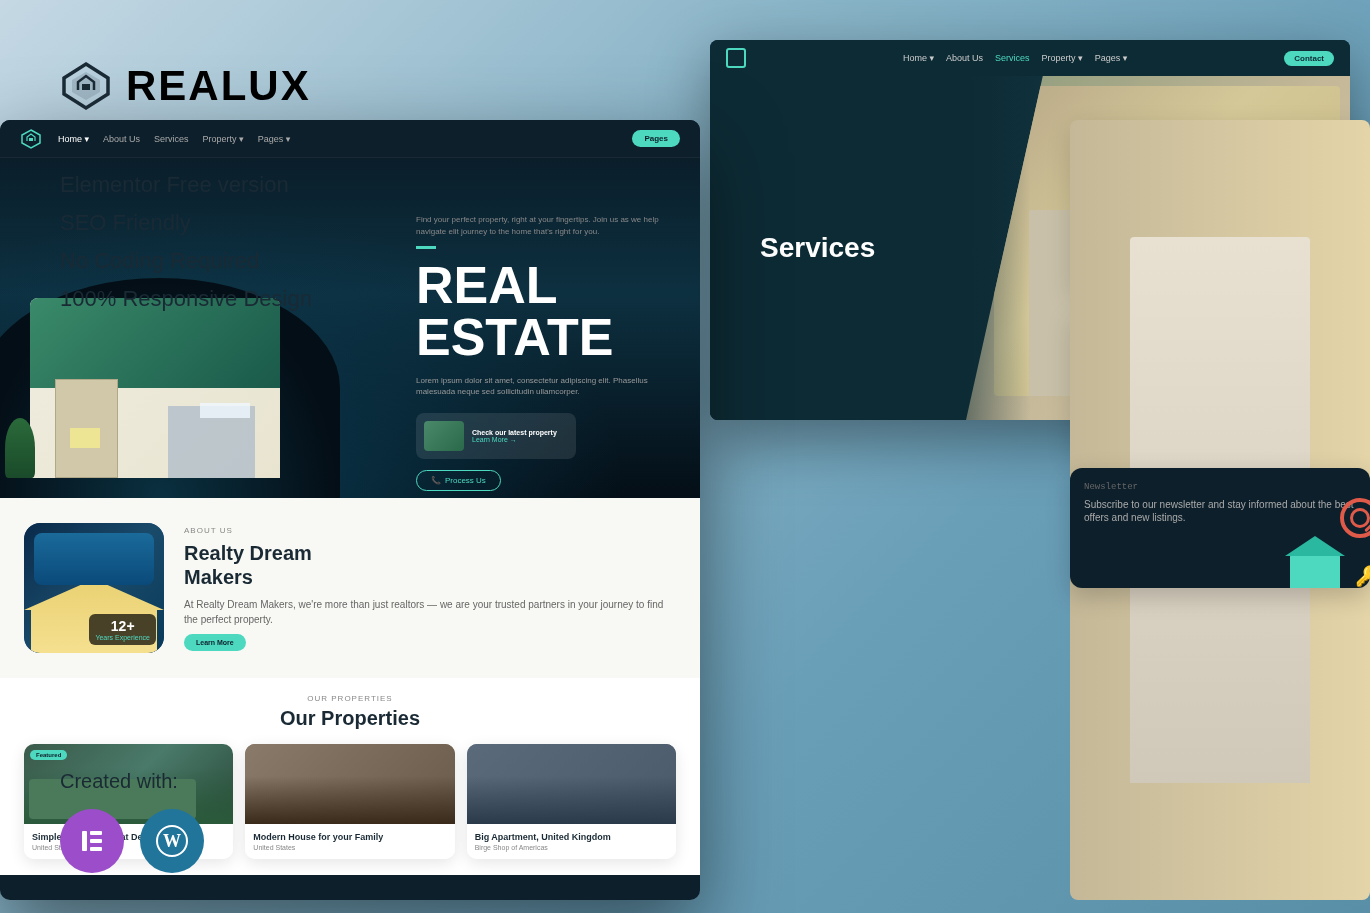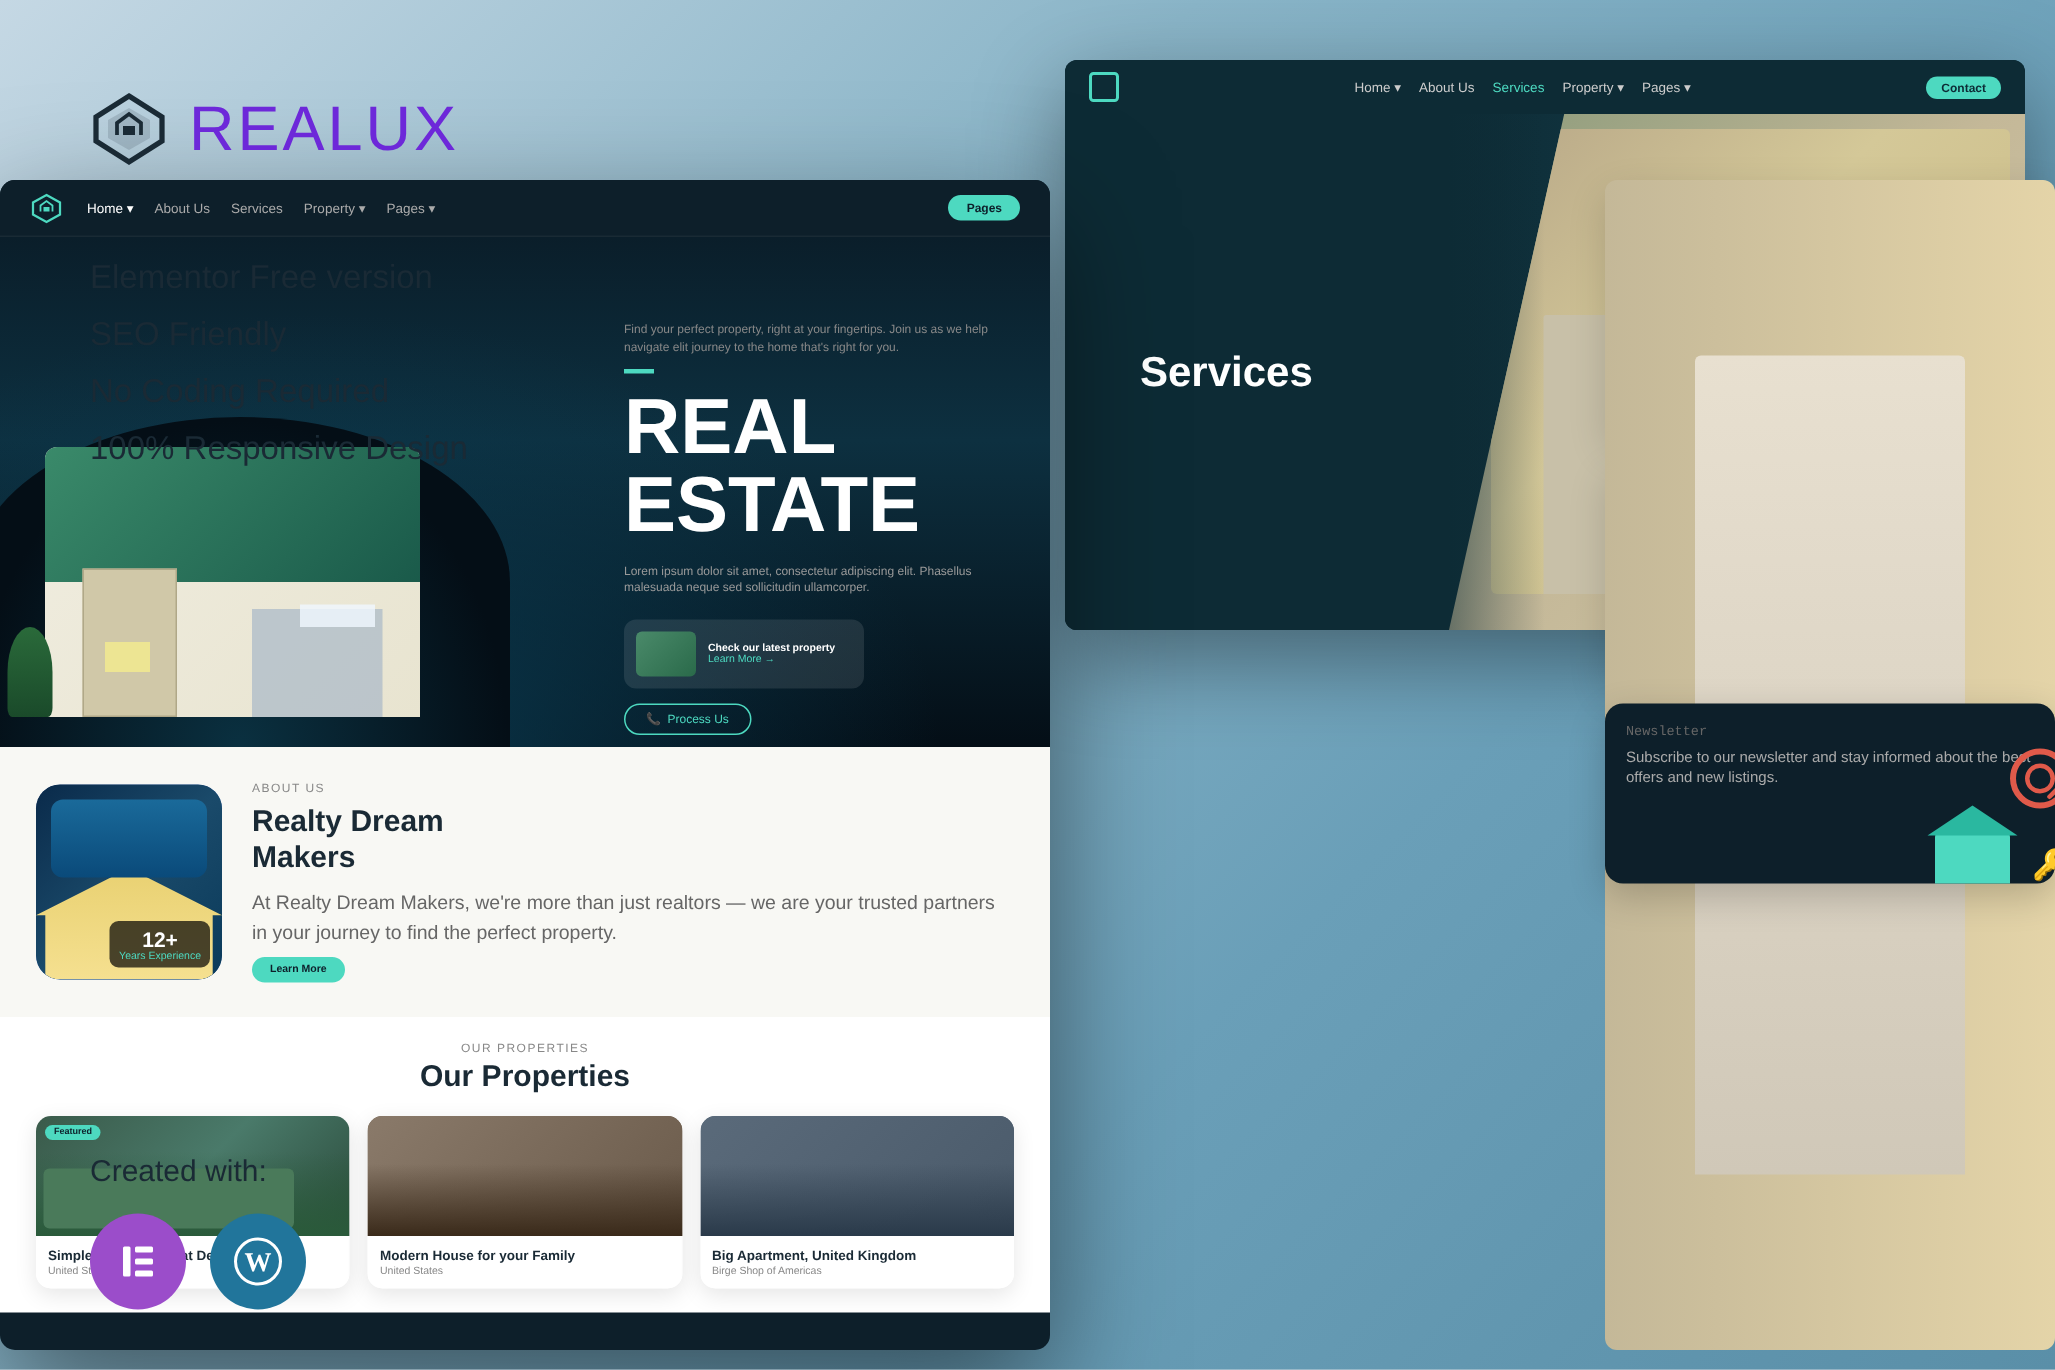--- a/index.html
+++ b/index.html
@@ -31,22 +31,22 @@
       margin-bottom: 60px;
     }
 
     .logo-icon {
       width: 52px;
       height: 52px;
     }
 
     .logo-text {
       font-size: 42px;
-      font-weight: 400;
-      color: #6d28d9;
+      font-weight: 700;
+      color: #000000;
       letter-spacing: 2px;
     }
 
     .features-list {
       list-style: none;
       margin-bottom: auto;
     }
 
     .features-list li {
       font-size: 22px;
@@ -310,21 +310,21 @@
     .about-section {
       background: #f8f8f4;
       padding: 24px 24px;
       display: flex;
       gap: 20px;
       align-items: center;
       height: 180px;
     }
 
     .about-image {
-      width: 124px;
+      width: 140px;
       height: 130px;
       border-radius: 16px;
       background: linear-gradient(135deg, #1a3a6a 0%, #2a5a9a 50%, #1a4a7a 100%);
       flex-shrink: 0;
       position: relative;
       overflow: hidden;
     }
 
     .about-badge {
       position: absolute;
@@ -359,21 +359,21 @@
 
     .about-title {
       font-size: 20px;
       font-weight: 800;
       color: #1a2a35;
       margin-bottom: 8px;
       line-height: 1.2;
     }
 
     .about-desc {
-      font-size: 13px;
+      font-size: 10px;
       color: #666;
       line-height: 1.5;
       margin-bottom: 4px;
     }
 
     .learn-more-btn {
       background: #4dd9c0;
       color: #0d1f2a;
       font-size: 7px;
       padding: 5px 12px;

